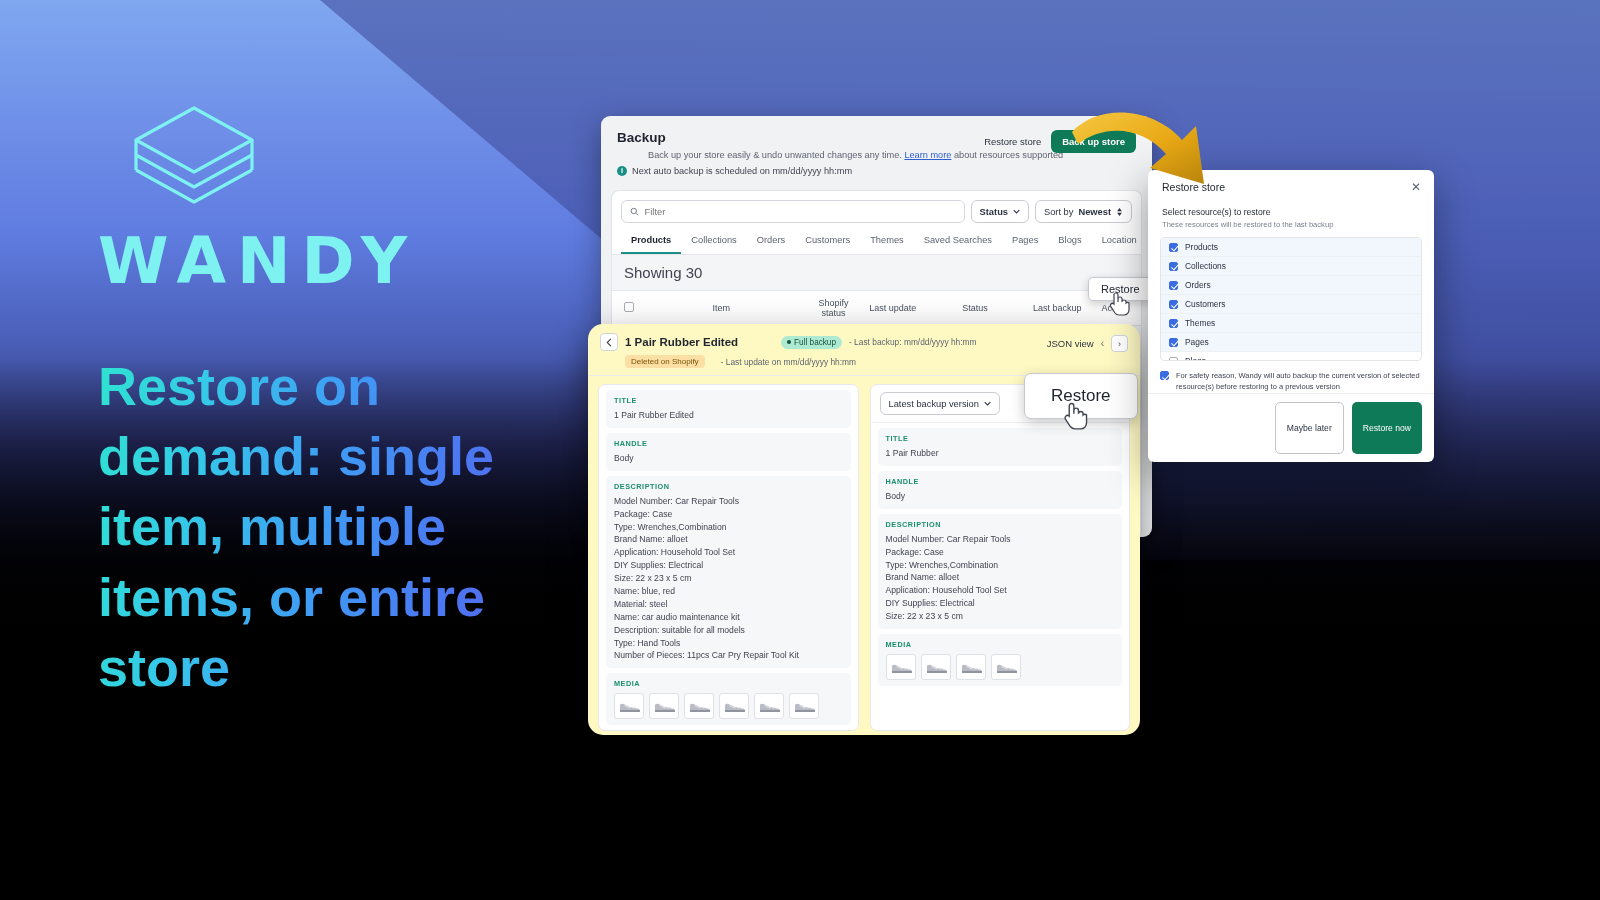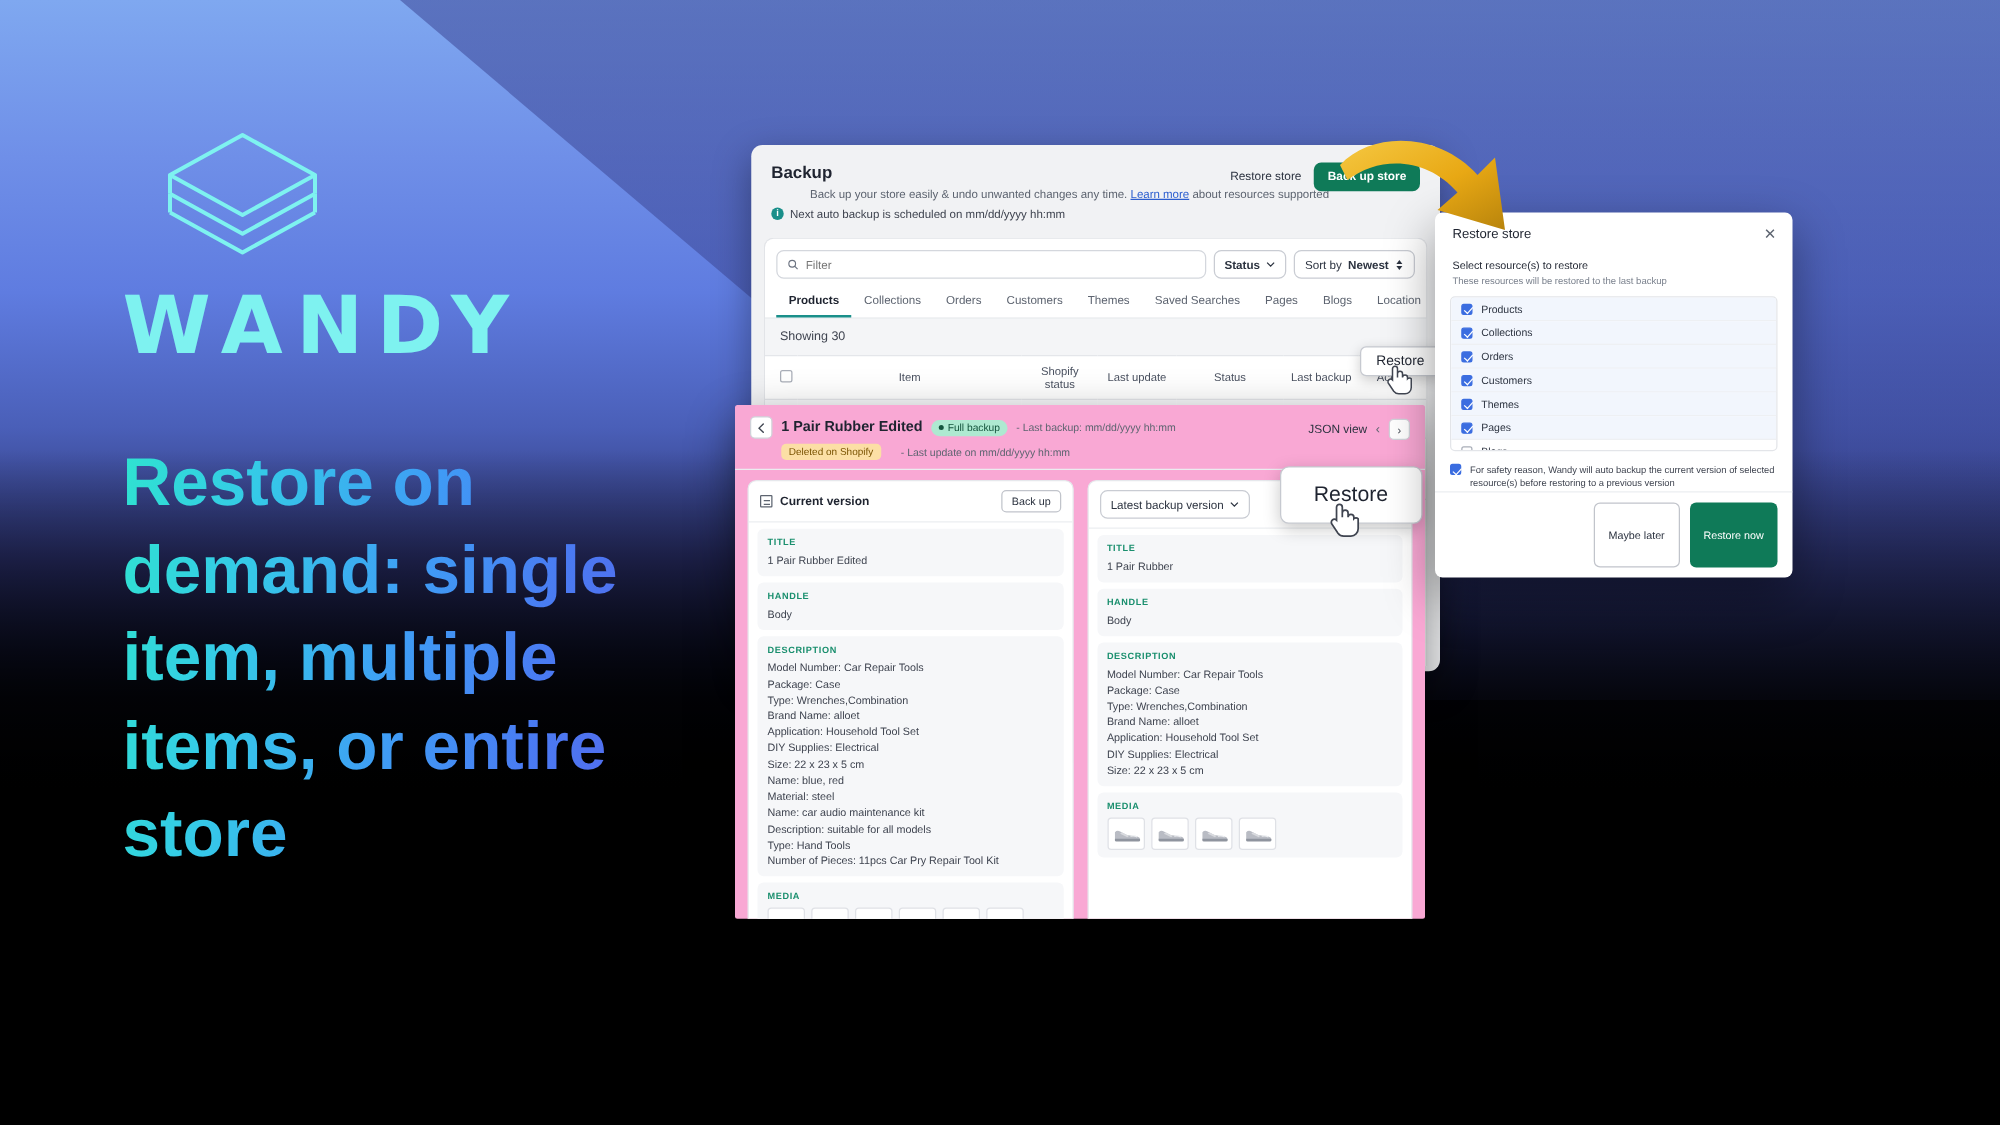--- a/index.html
+++ b/index.html
@@ -94,21 +94,21 @@
     gap:5px; cursor:pointer; font-weight:600; white-space:nowrap;
   }
   .sel-btn .reg { font-weight:400; }
 
   .tabs { display:flex; gap:0; padding:0 9px; border-bottom:1px solid #e4e6ea; }
   .tab {
     font-size:9.3px; color:#5d6470; padding:5px 10px 7px 10px; cursor:pointer; white-space:nowrap;
   }
   .tab.active { color:#1f2430; font-weight:600; border-bottom:2px solid #1a8f8a; }
 
-  .showing { font-size:10px; color:#3f4450; padding:9px 12px; background:#f4f5f7; }
+  .showing { font-size:15px; color:#3f4450; padding:9px 12px; background:#f4f5f7; }
   table.bp-table { width:100%; border-collapse:collapse; }
   table.bp-table th {
     font-size:9px; color:#4a5160; font-weight:400; text-align:center;
     padding:7px 4px; border-top:1px solid #e4e6ea; border-bottom:1px solid #e4e6ea;
     background:#fff;
   }
   table.bp-table td {
     font-size:9px; color:#3f4450; padding:6px 4px; border-bottom:1px solid #eceef1;
   }
   tr.row-alt td { background:#f7f8fa; }
@@ -121,40 +121,40 @@
     display:inline-block; vertical-align:middle; position:relative; overflow:hidden;
   }
   .thumb-sm:after {
     content:""; position:absolute; left:2px; bottom:2px; width:11px; height:5px;
     background:#9aa0ab; border-radius:3px 5px 2px 2px;
   }
   .badge {
     display:inline-flex; align-items:center; gap:3px; font-size:8.2px;
     padding:2px 6px; border-radius:9px; white-space:nowrap;
   }
-  .badge-full { background:#aee9d1; color:#14543d; }
+  .badge-full { background:#aee9d1; color:#14543d;margin-left:36px; }
   .badge-running { background:#b3e3ef; color:#0f4f5e; }
   .badge .dot { width:4px; height:4px; border-radius:50%; background:currentColor; }
   .mini-btn {
     font-size:8.6px; border:1px solid #c1c4cb; background:#fff; border-radius:4px;
     padding:3px 7px; cursor:pointer; color:#2c3340;
   }
 
   
   #restore-pop-table {
     position:absolute; left:1088px; top:277px; z-index:40;
     background:#fff; border:1px solid #c6c9d0; border-radius:5px;
     font-size:11px; color:#1f2430; padding:5px 12px;
     box-shadow:0 3px 10px rgba(0,0,0,.2);
   }
 
   
   #detail-panel {
     position:absolute; left:588px; top:324px; width:552px; height:411px;
-    background:#f9a8d4; border-radius:2px;
+    background:#fef9c3; border-radius:15px;
     box-shadow:0 14px 38px rgba(0,0,0,.45);
     overflow:hidden; z-index:20;
   }
   .dp-head { padding:9px 12px 7px 12px; border-bottom:1px solid #ececf0; position:relative; }
   .dp-row1 { display:flex; align-items:center; gap:7px; }
   .back-btn {
     width:18px; height:18px; border:1px solid #d0d3d9; border-radius:4px; background:#fff;
     font-size:10px; color:#3f4450; cursor:pointer; display:flex; align-items:center; justify-content:center;
   }
   .dp-title { font-size:11.5px; font-weight:700; color:#1f2430; }
@@ -419,27 +419,20 @@
     <div class="dp-head-right">
       <span class="link-btn">JSON view</span>
       <span style="font-size:10px;color:#5d6470;cursor:pointer;">‹</span>
       <span class="pager-btn">›</span>
     </div>
   </div>
 
   <div class="cols">
 
     <div class="col">
-      <div class="col-head">
-        <div class="col-head-left">
-          <span class="list-icon"></span>
-          <span>Current version</span>
-        </div>
-        <button class="mini-btn">Back up</button>
-      </div>
       <div class="field">
         <div class="field-label">TITLE</div>
         <div class="field-value">1 Pair Rubber Edited</div>
       </div>
       <div class="field">
         <div class="field-label">HANDLE</div>
         <div class="field-value">Body</div>
       </div>
       <div class="field">
         <div class="field-label">DESCRIPTION</div>

